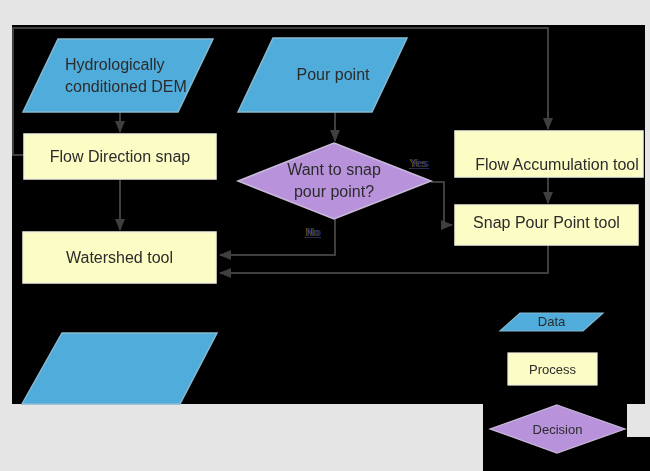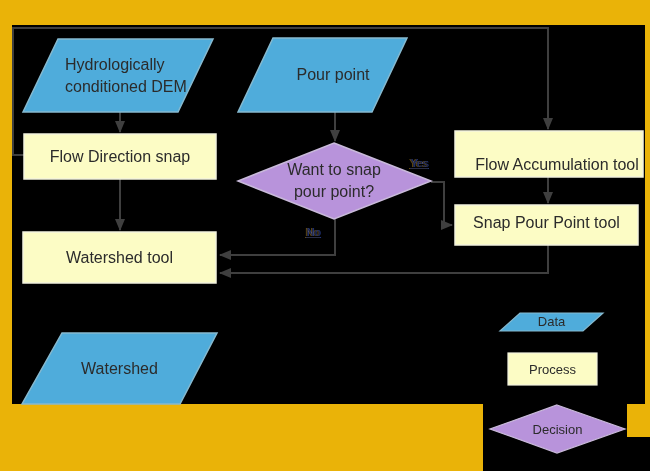--- a/index.html
+++ b/index.html
@@ -1,16 +1,16 @@
 <!DOCTYPE html>
 <html><head>
 <meta charset="utf-8">
 <style>
   html,body{margin:0;padding:0;background:#fff;}
-  #page{position:relative;width:650px;height:471px;background:#eab308;overflow:hidden;
+  #page{position:relative;width:650px;height:471px;background:#e5e5e5;overflow:hidden;
         font-family:"Liberation Sans",sans-serif;}
   #diagram-svg{position:absolute;left:0;top:0;width:650px;height:471px;}
   .lbl{position:absolute;display:flex;align-items:center;justify-content:center;
        text-align:center;color:#2b2b2b;font-size:16px;line-height:22px;}
   .lbl.left{justify-content:flex-start;text-align:left;}
   .legend-lbl{font-size:13px;line-height:15px;}
   .edge-lbl{position:absolute;font-size:11px;line-height:12px;color:#2a2d45;
             text-shadow:1px 0 rgba(70,110,255,.5), -1px 0 rgba(255,190,40,.4);text-decoration:underline;}
 </style>
 </head>
@@ -54,21 +54,20 @@
     <polygon points="557,405 625,429 557,453 490,429" stroke-width="1.2" fill="#b893db" stroke="#c9bada"></polygon>
   </svg>
 
   <div class="lbl left" style="left:23px;top:39px;width:148px;height:73px;padding-left:42px;">Hydrologically conditioned DEM</div>
   <div class="lbl" style="left:243px;top:38px;width:180px;height:74px;">Pour point</div>
   <div class="lbl" style="left:24px;top:134px;width:192px;height:45px;">Flow Direction snap</div>
   <div class="lbl" style="left:455px;top:146px;width:188px;height:38px;margin-left:8px;">Flow Accumulation tool</div>
   <div class="lbl" style="left:455px;top:205px;width:183px;height:36px;">Snap Pour Point tool</div>
   <div class="lbl" style="left:23px;top:232px;width:193px;height:51px;">Watershed tool</div>
   <div class="lbl" style="left:284px;top:143px;width:100px;height:76px;text-align:center;">Want to snap pour point?</div>
-  <div class="lbl" style="left:22px;top:333px;width:195px;height:71px;">Watershed</div>
 
   <div class="edge-lbl" style="left:410px;top:157px;">Yes</div>
   <div class="edge-lbl" style="left:306px;top:226px;">No</div>
 
   <div class="lbl legend-lbl" style="left:508px;top:353px;width:89px;height:32px;">Process</div>
   <div class="lbl legend-lbl" style="left:500px;top:312px;width:103px;height:19px;">Data</div>
   <div class="lbl legend-lbl" style="left:490px;top:406px;width:135px;height:46px;">Decision</div>
 
 </div>
 

